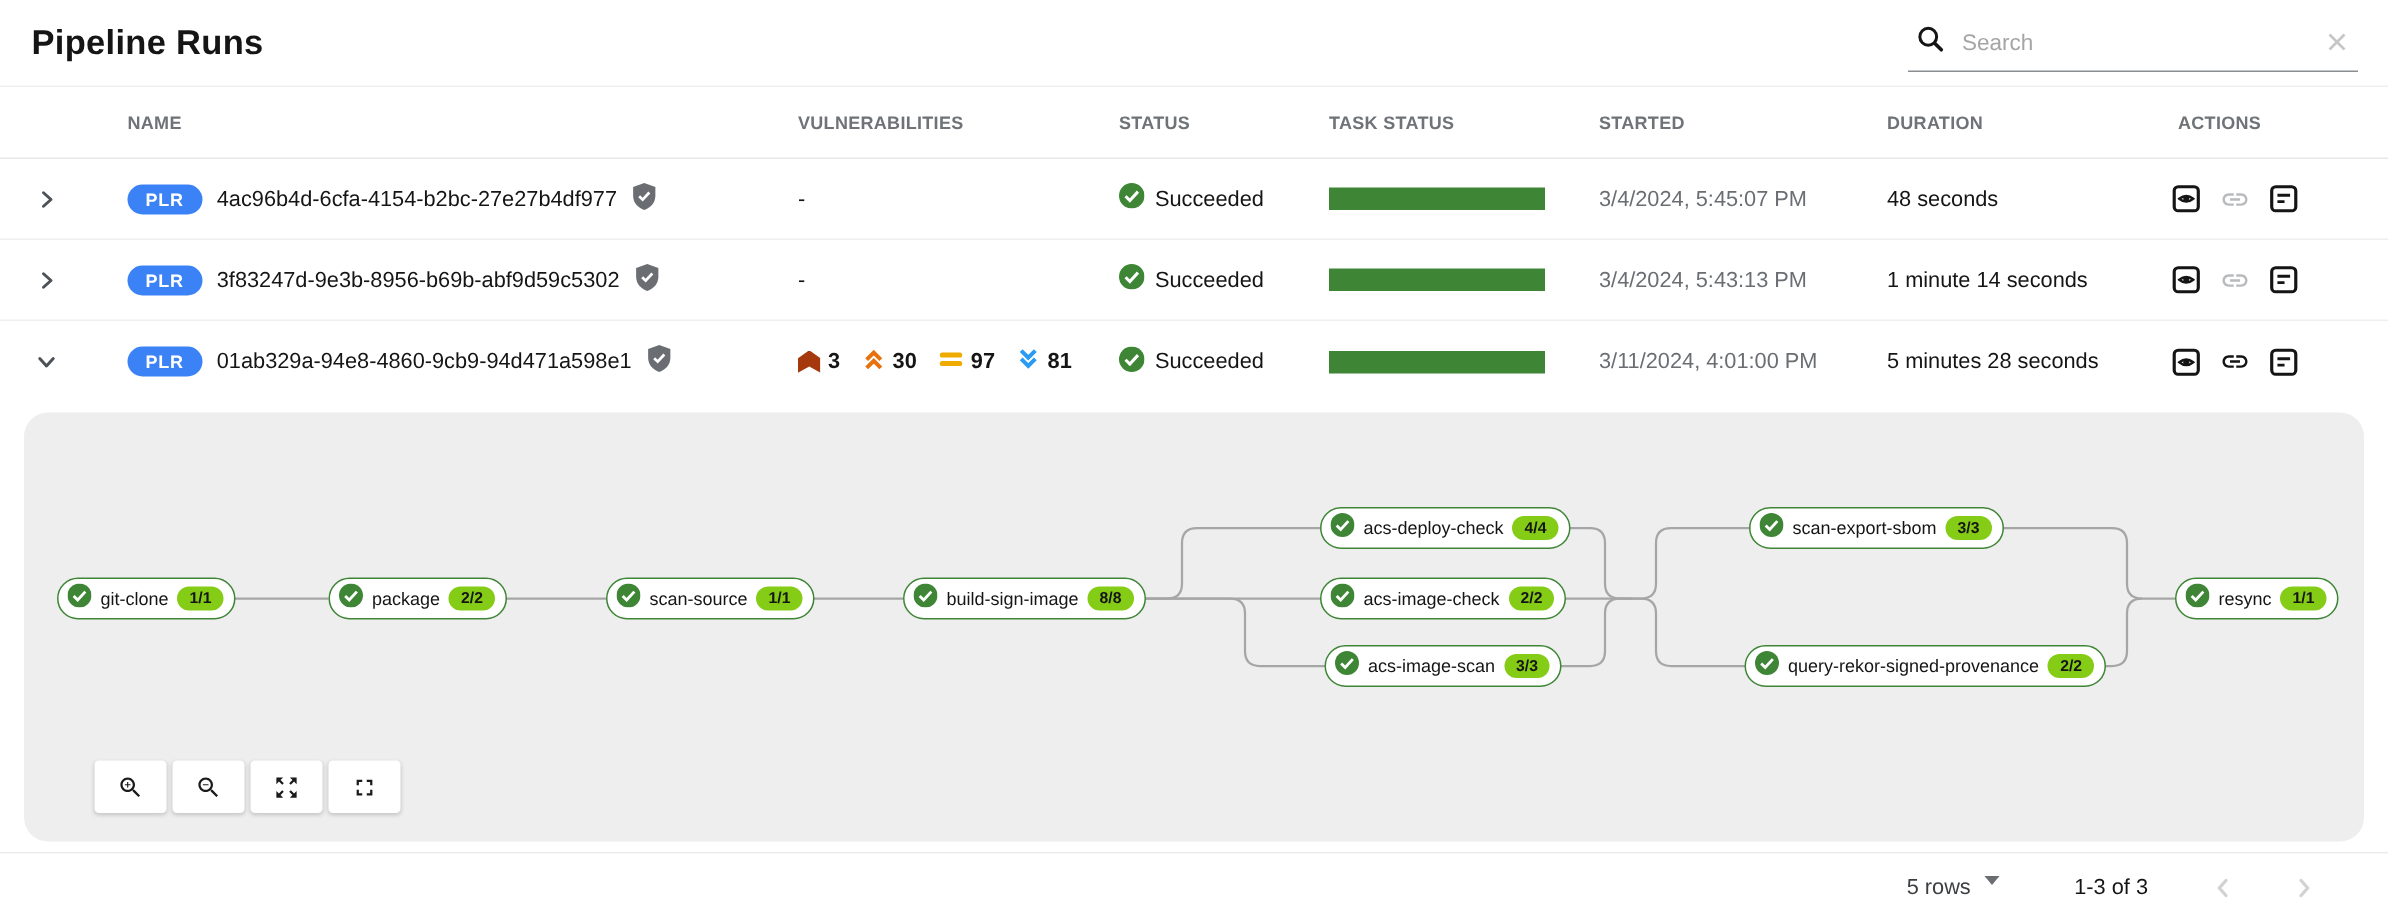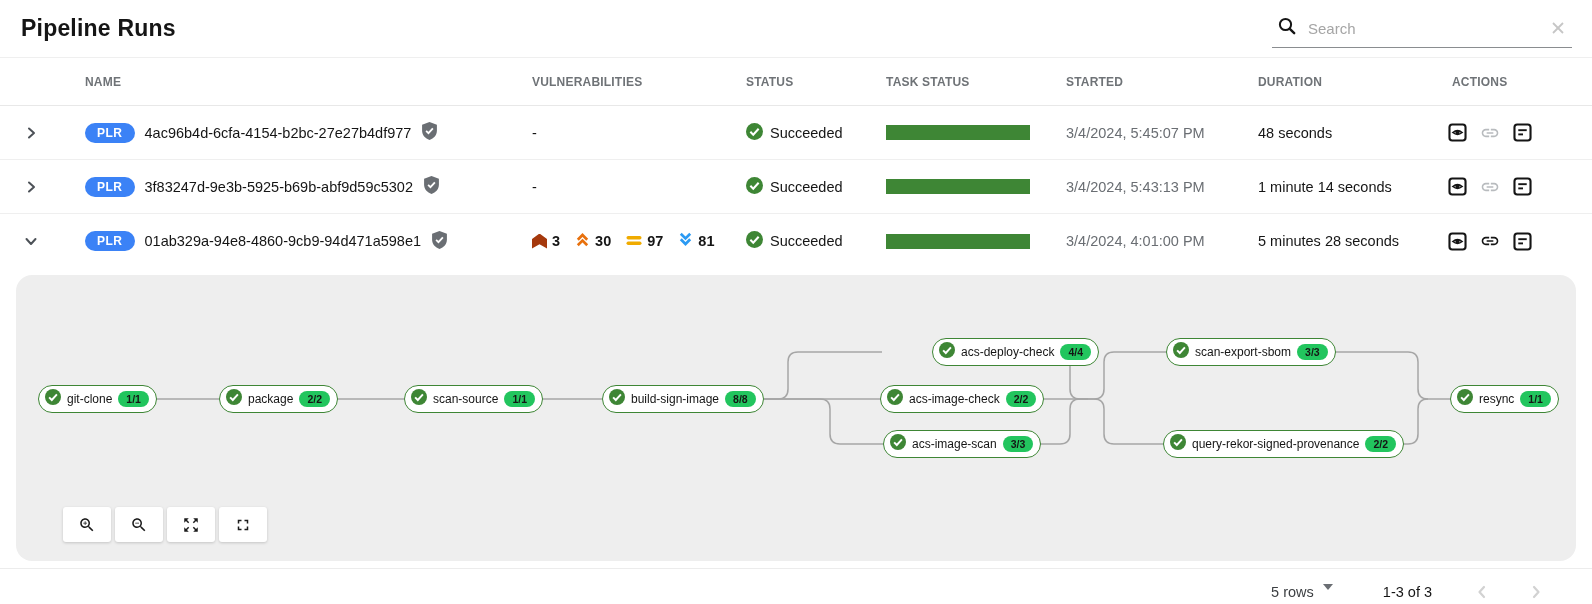--- a/index.html
+++ b/index.html
@@ -38,21 +38,21 @@
   .task-bar { width:144px; height:15px; background:#3e8635; }
   .started-text { color:#6a6e73; }
   
   .action-btn { background:none; border:none; cursor:pointer; line-height:0; padding:0; margin-right:13px; }
   
   .graph-panel { position:relative; margin:7px 16px 0 16px; height:286px; background:#eee; border-radius:16px; }
   .edges { position:absolute; left:0; top:0; z-index:1; }
   .task-node { position:absolute; z-index:2; height:28px; display:inline-flex; align-items:center;
     background:#fff; border:1.5px solid #3e8635; border-radius:15px; padding:0 7px 0 6px; gap:6px; white-space:nowrap; cursor:pointer; }
   .task-node .task-label { font-size:12px; color:#151515; }
-  .task-count { background:#22c55e; border-radius:9px; font-size:10.5px; font-weight:bold; color:#151515; padding:3px 8px; line-height:1; }
+  .task-count { background:#84cc16; border-radius:9px; font-size:10.5px; font-weight:bold; color:#151515; padding:3px 8px; line-height:1; }
   .graph-controls { position:absolute; left:47px; top:232px; z-index:3; display:flex; gap:4px; }
   .gc-btn { width:48px; height:35px; background:#fff; border:none; border-radius:3px; box-shadow:0 1px 3px rgba(0,0,0,.18); cursor:pointer; display:flex; align-items:center; justify-content:center; line-height:0; }
   
   .footer { margin-top:7px; border-top:1px solid #ececec; height:46px; display:flex; align-items:center; justify-content:flex-end; padding-right:44px; }
   .rows-select { display:flex; gap:9px; background:none; border:none; font-family:inherit; font-size:14.5px; color:#3c3f42; cursor:pointer; }
   .caret-down { width:0; height:0; border-left:5px solid transparent; border-right:5px solid transparent; border-top:6px solid #6a6e73; }
   .range-text { margin-left:50px; font-size:14.5px; color:#151515; }
   .pg-btn { background:none; border:none; cursor:default; line-height:0; padding:4px; }
   .pg-prev { margin-left:38px; }
   .pg-next { margin-left:30px; }
@@ -151,21 +151,21 @@
 <div class="grid-row trow">
   <div class="cell" style="padding-left:14px">
     <button class="toggle-btn">
       <svg width="14" height="14" viewBox="0 0 14 14">
           <polyline points="5,2.5 10,7 5,11.5" fill="none" stroke="#4d5258" stroke-width="2" stroke-linecap="round" stroke-linejoin="round"></polyline>
         </svg>
     </button>
   </div>
   <div class="cell">
     <span class="plr-badge">PLR</span>
-    <span class="run-name">3f83247d-9e3b-5925-b69b-abf9d59c5302</span>
+    <span class="run-name">3f83247d-9e3b-8956-b69b-abf9d59c5302</span>
     <span>
       <svg width="17" height="18" viewBox="0 0 16 17">
           <path d="M8 0 L15 2.5 V8 C15 12.5 12 15.5 8 17 C4 15.5 1 12.5 1 8 V2.5 Z" fill="#6a6e73"></path>
           <polyline points="4.8,8.4 7,10.5 11.2,6" fill="none" stroke="#fff" stroke-width="1.7"></polyline>
         </svg>
     </span>
   </div>
   <div class="cell">
       <span class="dash">-</span>
     </div>
@@ -264,21 +264,21 @@
       <svg width="17" height="17" viewBox="0 0 16 16">
           <circle cx="8" cy="8" r="8" fill="#3e8635"></circle>
           <polyline points="4.1,8.3 6.8,11 11.9,5.4" fill="none" stroke="#fff" stroke-width="1.9"></polyline>
         </svg>
     </span>
     <span class="status-text">Succeeded</span>
   </div>
   <div class="cell">
       <div class="task-bar"></div>
     </div>
-  <div class="cell started-text">3/4/2024, 4:01:00 PM</div>
+  <div class="cell started-text">3/11/2024, 4:01:00 PM</div>
   <div class="cell">5 minutes 28 seconds</div>
   <div class="cell" style="padding-left:16px">
     <button class="action-btn">
       <svg width="19" height="19" viewBox="0 0 18 18">
           <rect x="1.4" y="1.4" width="15.2" height="15.2" rx="2.6" fill="none" stroke="#151515" stroke-width="2"></rect>
           <path d="M4.6,9 Q9,5.4 13.4,9 Q9,12.6 4.6,9 Z" fill="none" stroke="#151515" stroke-width="1.5"></path>
           <circle cx="9" cy="9" r="1.9" fill="#151515"></circle>
         </svg>
     </button>
     <button class="action-btn">
@@ -340,21 +340,21 @@
     <span class="task-count">1/1</span>
   </div>
   <div class="task-node" style="left:586px;top:110px">
     <span><svg width="16" height="16" viewBox="0 0 16 16">
           <circle cx="8" cy="8" r="8" fill="#3e8635"></circle>
           <polyline points="4.1,8.3 6.8,11 11.9,5.4" fill="none" stroke="#fff" stroke-width="1.9"></polyline>
         </svg></span>
     <span class="task-label">build-sign-image</span>
     <span class="task-count">8/8</span>
   </div>
-  <div class="task-node" style="left:916px;top:63px">
+  <div class="task-node" style="left:864px;top:63px">
     <span><svg width="16" height="16" viewBox="0 0 16 16">
           <circle cx="8" cy="8" r="8" fill="#3e8635"></circle>
           <polyline points="4.1,8.3 6.8,11 11.9,5.4" fill="none" stroke="#fff" stroke-width="1.9"></polyline>
         </svg></span>
     <span class="task-label">acs-deploy-check</span>
     <span class="task-count">4/4</span>
   </div>
   <div class="task-node" style="left:864px;top:110px">
     <span><svg width="16" height="16" viewBox="0 0 16 16">
           <circle cx="8" cy="8" r="8" fill="#3e8635"></circle>

